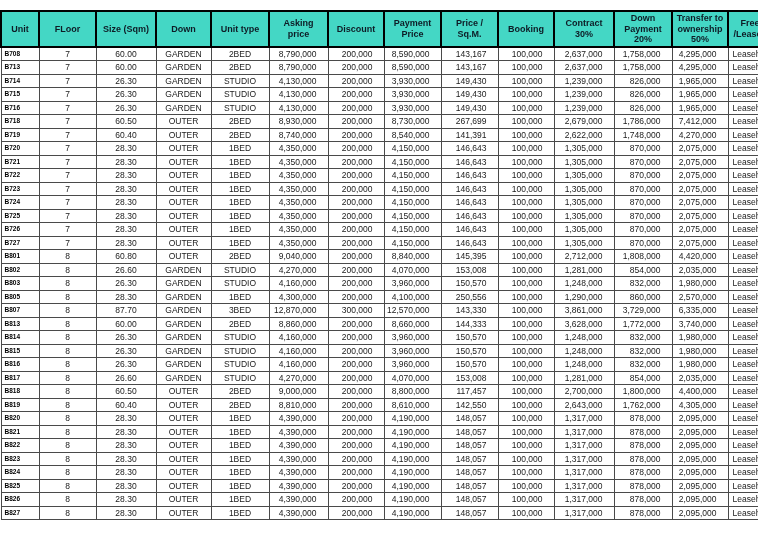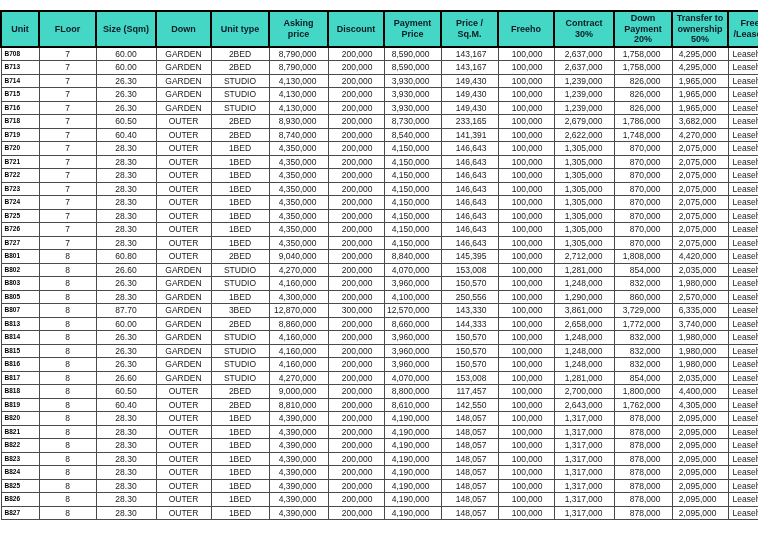--- a/index.html
+++ b/index.html
@@ -62,21 +62,21 @@
       <tr id="header-row">
           <th>Unit</th>
           <th>FLoor</th>
           <th>Size (Sqm)</th>
           <th>Down</th>
           <th>Unit type</th>
           <th>Asking price</th>
           <th>Discount</th>
           <th>Payment Price</th>
           <th>Price / Sq.M.</th>
-          <th>Freeho</th>
+          <th>Booking</th>
           <th>Contract 30%</th>
           <th>Down Payment 20%</th>
           <th>Transfer to ownership 50%</th>
           <th>Freeho /Leaseh Id</th>
         </tr>
     </thead>
     <tbody id="body-rows">
         <tr>
           <td class="col-unit">B708</td>
           <td class="col-center">7</td>
@@ -159,25 +159,25 @@
         </tr>
         <tr>
           <td class="col-unit">B718</td>
           <td class="col-center">7</td>
           <td class="col-center">60.50</td>
           <td class="col-center">OUTER</td>
           <td class="col-center">2BED</td>
           <td class="col-num">8,930,000</td>
           <td class="col-num">200,000</td>
           <td class="col-num">8,730,000</td>
-          <td class="col-num">233,165</td>
+          <td class="col-num">267,699</td>
           <td class="col-num">100,000</td>
           <td class="col-num">2,679,000</td>
           <td class="col-num">1,786,000</td>
-          <td class="col-num">3,682,000</td>
+          <td class="col-num">7,412,000</td>
           <td class="col-tenure">Leaseh</td>
         </tr>
         <tr>
           <td class="col-unit">B719</td>
           <td class="col-center">7</td>
           <td class="col-center">60.40</td>
           <td class="col-center">OUTER</td>
           <td class="col-center">2BED</td>
           <td class="col-num">8,740,000</td>
           <td class="col-num">200,000</td>
@@ -401,21 +401,21 @@
           <td class="col-unit">B813</td>
           <td class="col-center">8</td>
           <td class="col-center">60.00</td>
           <td class="col-center">GARDEN</td>
           <td class="col-center">2BED</td>
           <td class="col-num">8,860,000</td>
           <td class="col-num">200,000</td>
           <td class="col-num">8,660,000</td>
           <td class="col-num">144,333</td>
           <td class="col-num">100,000</td>
-          <td class="col-num">2,658,000</td>
+          <td class="col-num">3,628,000</td>
           <td class="col-num">1,772,000</td>
           <td class="col-num">3,740,000</td>
           <td class="col-tenure">Leaseh</td>
         </tr>
         <tr>
           <td class="col-unit">B814</td>
           <td class="col-center">8</td>
           <td class="col-center">26.30</td>
           <td class="col-center">GARDEN</td>
           <td class="col-center">STUDIO</td>

